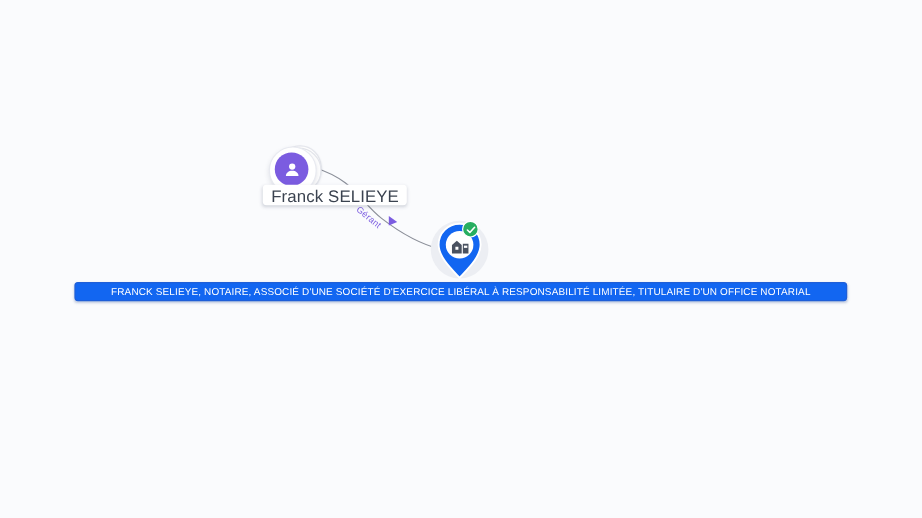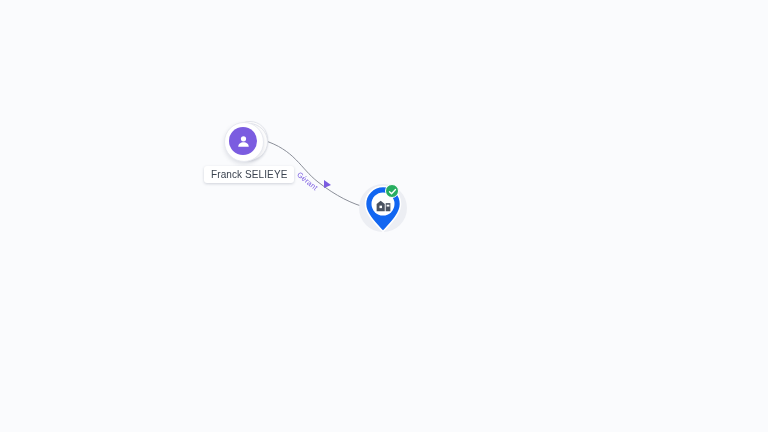--- a/index.html
+++ b/index.html
@@ -63,34 +63,33 @@
     border-radius: 50%;
     background: #7b5ce0;
     display: flex;
     align-items: center;
     justify-content: center;
   }
   .person-avatar svg { display: block; }
 
   .person-label {
     position: absolute;
-    left: 204px;
+    left: 219px;
     top: 154px;
     height: 17px;
     padding: 0 7px;
     display: flex;
     align-items: center;
     background: #ffffff;
     border-radius: 3px;
     box-shadow: 0 1px 3px rgba(40,50,80,.20);
-    font-size: 10px;
+    font-size: 14px;
     color: #3b4350;
     white-space: nowrap;
     letter-spacing: .1px;
-    margin-top: 12px;
   }
 
   
   .company-node {
     position: absolute;
     left: 355px;
     top: 181px;
     width: 60px;
     height: 58px;
   }
@@ -215,14 +214,15 @@
         <rect x="17" y="10.5" width="4.5" height="3" fill="#ffffff"></rect>
       </svg>
     </div>
     <div class="verified-badge">
       <svg width="9" height="9" viewBox="0 0 24 24" fill="none" stroke="#ffffff" stroke-width="3.6" stroke-linecap="round" stroke-linejoin="round" aria-hidden="true">
         <polyline points="4,12.5 9.5,18 20,6.5"></polyline>
       </svg>
     </div>
   </div>
 
+  <div class="company-banner">FRANCK SELIEYE, NOTAIRE, ASSOCIÉ D'UNE SOCIÉTÉ D'EXERCICE LIBÉRAL À RESPONSABILITÉ LIMITÉE, TITULAIRE D'UN OFFICE NOTARIAL</div>
 
 </div>
 
 </body></html>

